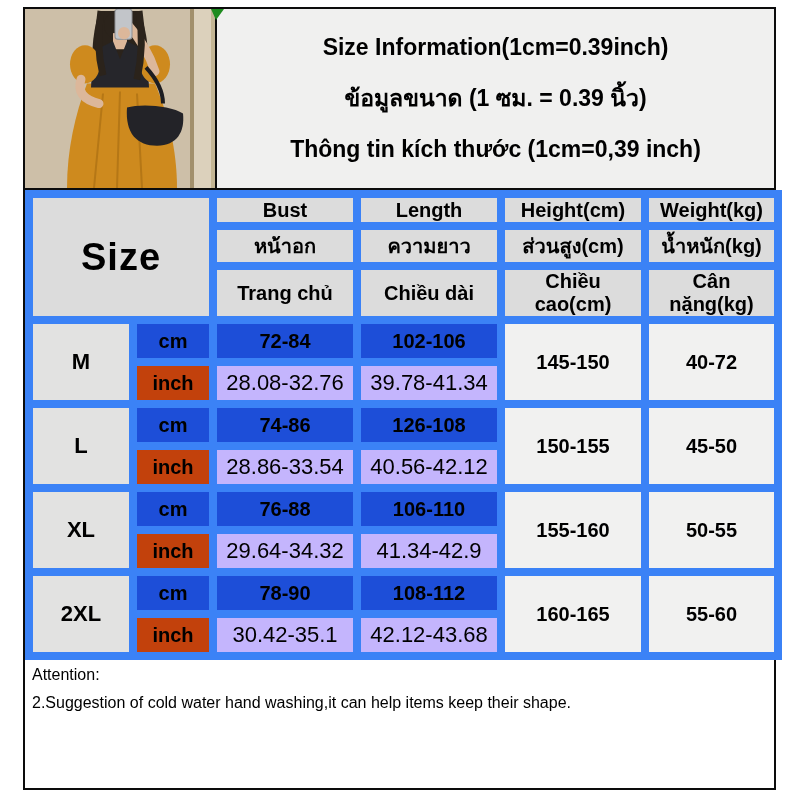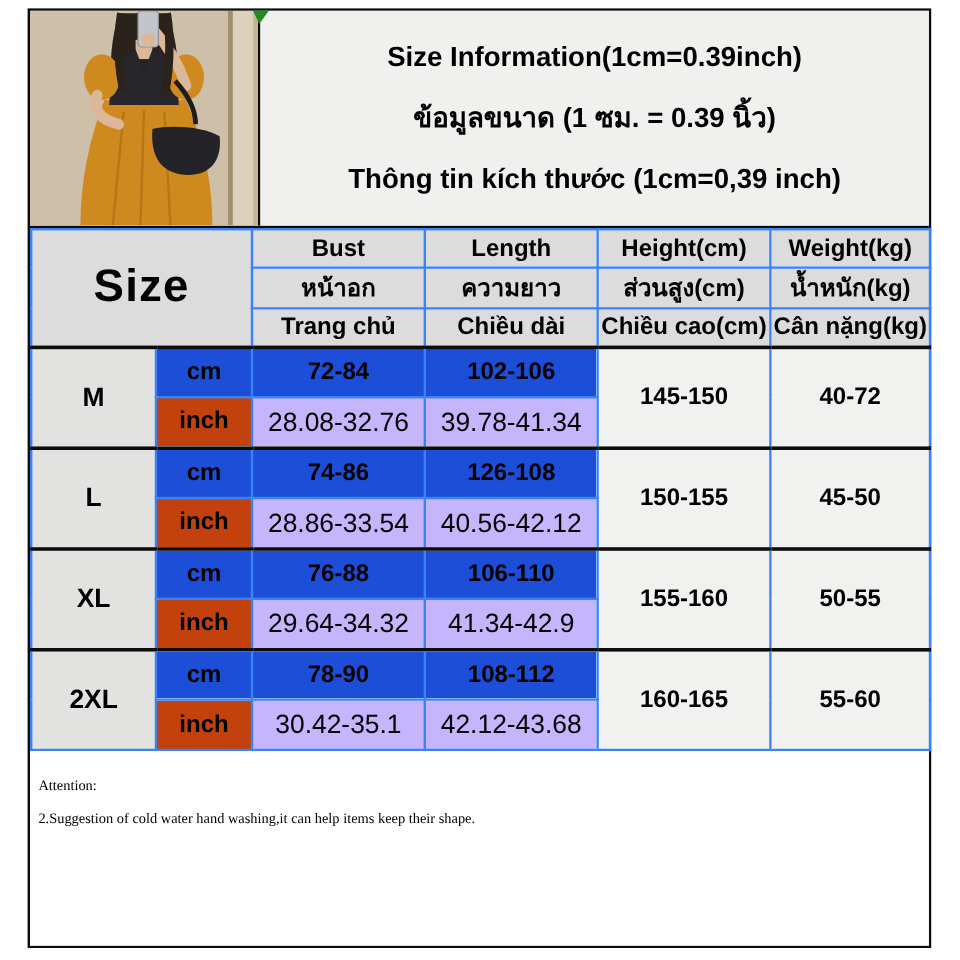--- a/index.html
+++ b/index.html
@@ -15,35 +15,35 @@
   .photo-cell svg { display:block; width:100%; height:100%; }
   .title-box { flex:1; background:#f0f0ef; display:flex; flex-direction:column;
                justify-content:center; align-items:center; row-gap:22px; }
   .title-line { font-weight:bold; font-size:23px; line-height:1.25; white-space:nowrap; }
   .green-marker { position:absolute; left:186px; top:0; width:0; height:0;
                   border-left:5px solid transparent; border-right:8px solid transparent;
                   border-top:11px solid #1e8c1e; }
 
   
   table { width:749px; border-collapse:collapse; table-layout:fixed; }
-  td { border:2px solid #3b82f6; text-align:center; vertical-align:middle;
+  td { border:8px solid #3b82f6; text-align:center; vertical-align:middle;
        font-weight:bold; font-size:20px; overflow:hidden; }
   tr.hrow td { height:32px; background:#dcdcdc; }
   tr.drow td { height:42px; }
   td.size-cell { background:#dcdcdc; font-size:38px; letter-spacing:1px; }
   td.rowlabel  { background:#e2e2e1; font-size:22px; }
   td.cell-cm   { background:#1d4ed8; }
   td.cell-inch { background:#c4b5fd; font-weight:400; font-size:22px; }
   td.unit-inch { background:#c2410c; }
   td.merged    { background:#f1f1f0; }
   tr.group-start td { border-top:3px solid #0c0c0c; }
 
   
-  .attention { flex:1; background:#fff; padding:14px 7px 0 7px;
-               font-size:12px; line-height:28px; font-weight:400;font-family:Liberation Serif, serif; }
+  .attention { flex:1; background:#fff; padding:1px 7px 0 7px;
+               font-size:16px; line-height:28px; font-weight:400; }
   .attention div { max-width:735px; }
 </style>
 </head>
 <body>
 
 <div class="frame">
 
   <div class="top-row">
     <div class="photo-cell">
 

